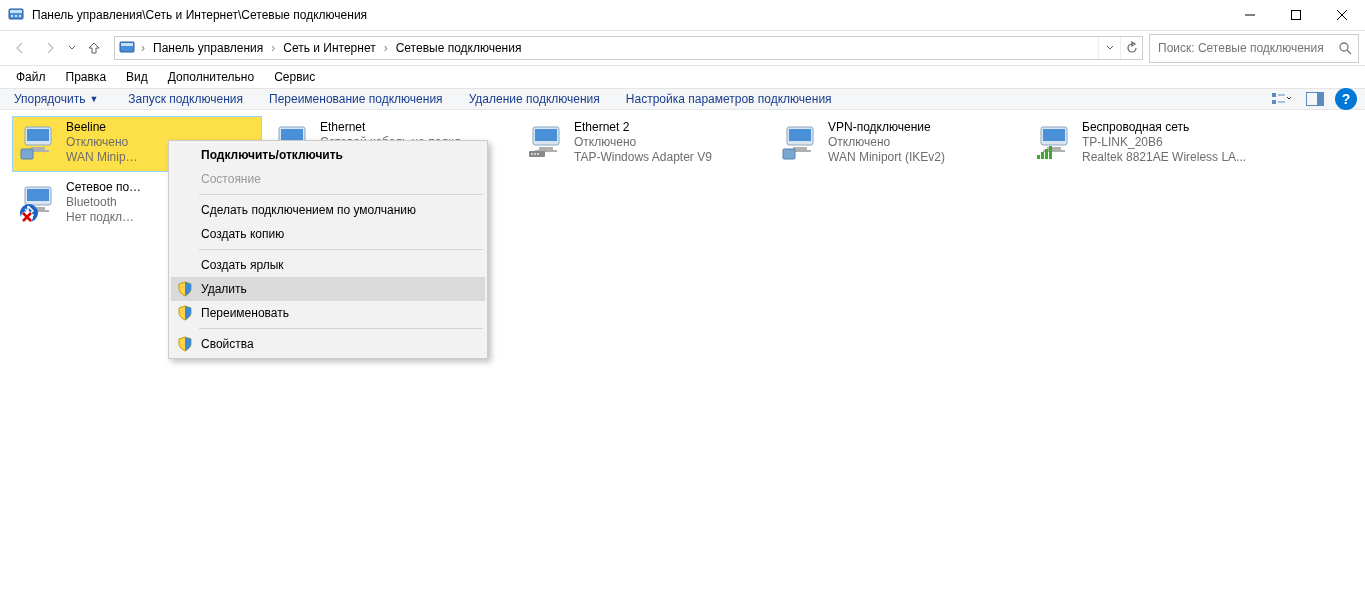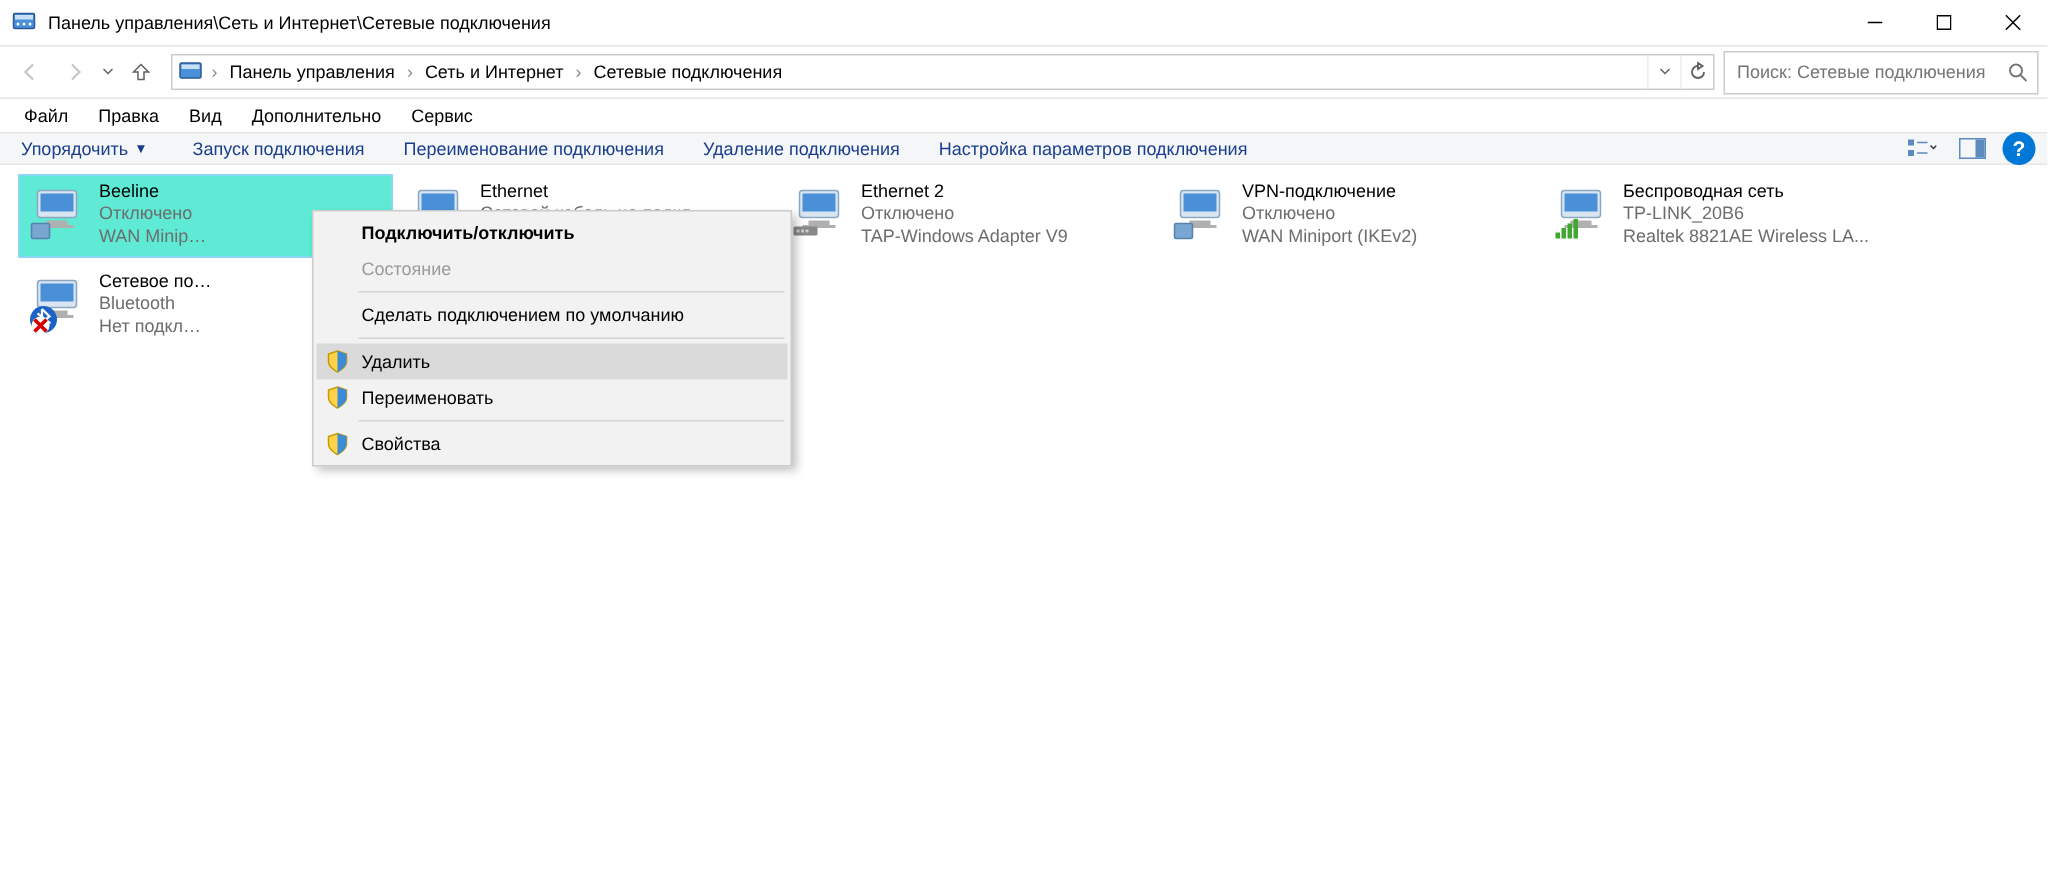--- a/index.html
+++ b/index.html
@@ -37,21 +37,21 @@
   .commandbar .cmd { color: #1a3e8e; padding: 4px 6px; display: flex; align-items: center; gap: 4px; }
   .commandbar .cmd.dropdown::after { content: ''; }
   .commandbar .cmd .caret { font-size: 9px; color: #1a3e8e; }
   .commandbar .right-tools { margin-left: auto; display: flex; align-items: center; gap: 6px; }
   .tool-btn { width: 28px; height: 28px; display: flex; align-items: center; justify-content: center; }
   .help-btn { width: 22px; height: 22px; border-radius: 50%; background: #0078d7; color: #fff; display: flex; align-items: center; justify-content: center; font-weight: bold; font-size: 14px; }
   
   
   .content { position: relative; padding: 4px 0 0 10px; display: flex; flex-wrap: wrap; align-content: flex-start; }
   .conn-item { width: 250px; height: 56px; display: flex; align-items: flex-start; padding: 4px 6px; margin: 2px 2px; }
-  .conn-item.selected { background: #5eead4; border: 1px solid #99d1ff; padding: 3px 5px; }
+  .conn-item.selected { background: #fde047; border: 1px solid #99d1ff; padding: 3px 5px; }
   .conn-icon { width: 42px; height: 46px; flex-shrink: 0; margin-right: 6px; position: relative; display: flex; align-items: center; justify-content: center; }
   .conn-texts { display: flex; flex-direction: column; line-height: 15px; overflow: hidden; }
   .conn-name { white-space: nowrap; overflow: hidden; text-overflow: ellipsis; }
   .conn-status { color: #6d6d6d; white-space: nowrap; overflow: hidden; text-overflow: ellipsis; }
   .conn-device { color: #6d6d6d; white-space: nowrap; overflow: hidden; text-overflow: ellipsis; }
   
   
   .context-menu { position: absolute; background: #f2f2f2; border: 1px solid #ccc; box-shadow: 3px 3px 6px rgba(0,0,0,0.25); width: 320px; padding: 2px; z-index: 100; }
   .ctx-item { height: 24px; display: flex; align-items: center; padding: 0 10px 0 30px; position: relative; }
   .ctx-item.disabled { color: #9a9a9a; }
@@ -299,32 +299,38 @@
           <line x1="4" y1="32" x2="12" y2="40" stroke="#d40000" stroke-width="2.5"></line>
           <line x1="12" y1="32" x2="4" y2="40" stroke="#d40000" stroke-width="2.5"></line>
         </svg>
       </div>
       <div class="conn-texts">
         <div class="conn-name">Сетевое по…</div>
         <div class="conn-status">Bluetooth</div>
         <div class="conn-device">Нет подкл…</div>
       </div>
     </div>
-    <div class="context-menu" style="left: 168px; top: 30px; margin-left: 40px;">
+    <div class="context-menu" style="left: 168px; top: 30px;">
       <div class="ctx-item bold">
         <span>Подключить/отключить</span>
       </div>
       <div class="ctx-item disabled">
         <span>Состояние</span>
       </div>
       <div class="ctx-sep"></div>
       <div class="ctx-item">
         <span>Сделать подключением по умолчанию</span>
       </div>
+      <div class="ctx-item">
+        <span>Создать копию</span>
+      </div>
       <div class="ctx-sep"></div>
+      <div class="ctx-item">
+        <span>Создать ярлык</span>
+      </div>
       <div class="ctx-item hover">
         <span class="shield">
           <svg viewBox="0 0 16 16" width="16" height="16">
             <path d="M8 1 L14 3 L14 8 C14 12 8 15 8 15 C8 15 2 12 2 8 L2 3 Z" fill="#ffd24a" stroke="#c79a00"></path>
             <path d="M8 1 L14 3 L14 8 C14 12 8 15 8 15 Z" fill="#3b8bd6"></path>
           </svg>
         </span>
         <span>Удалить</span>
       </div>
       <div class="ctx-item">

